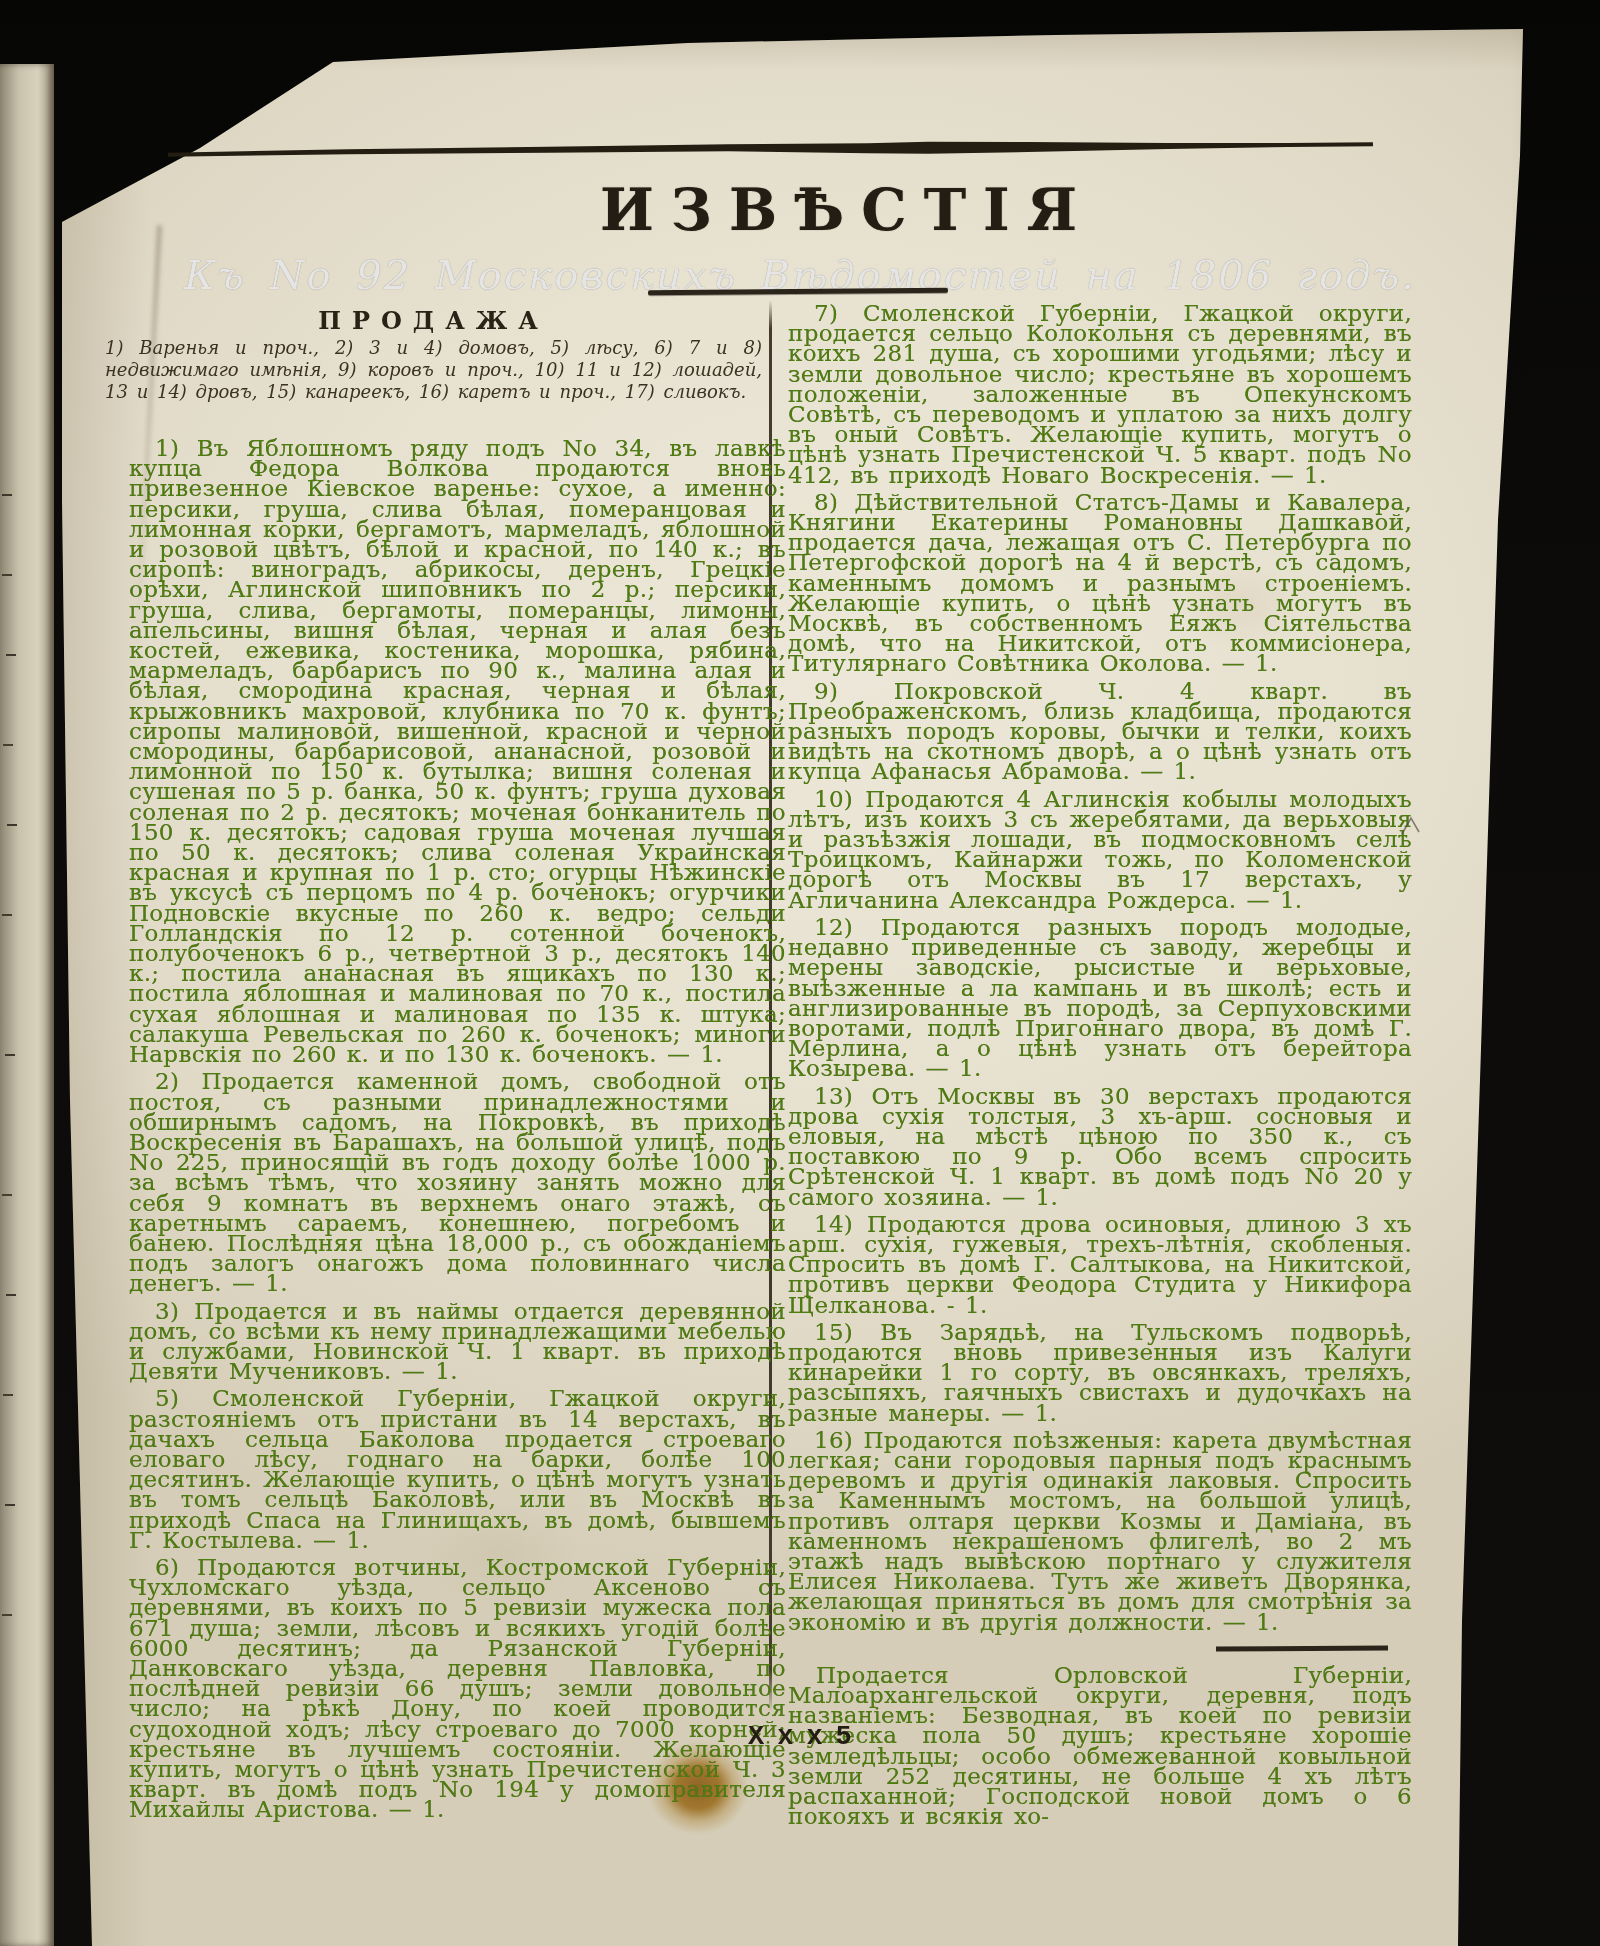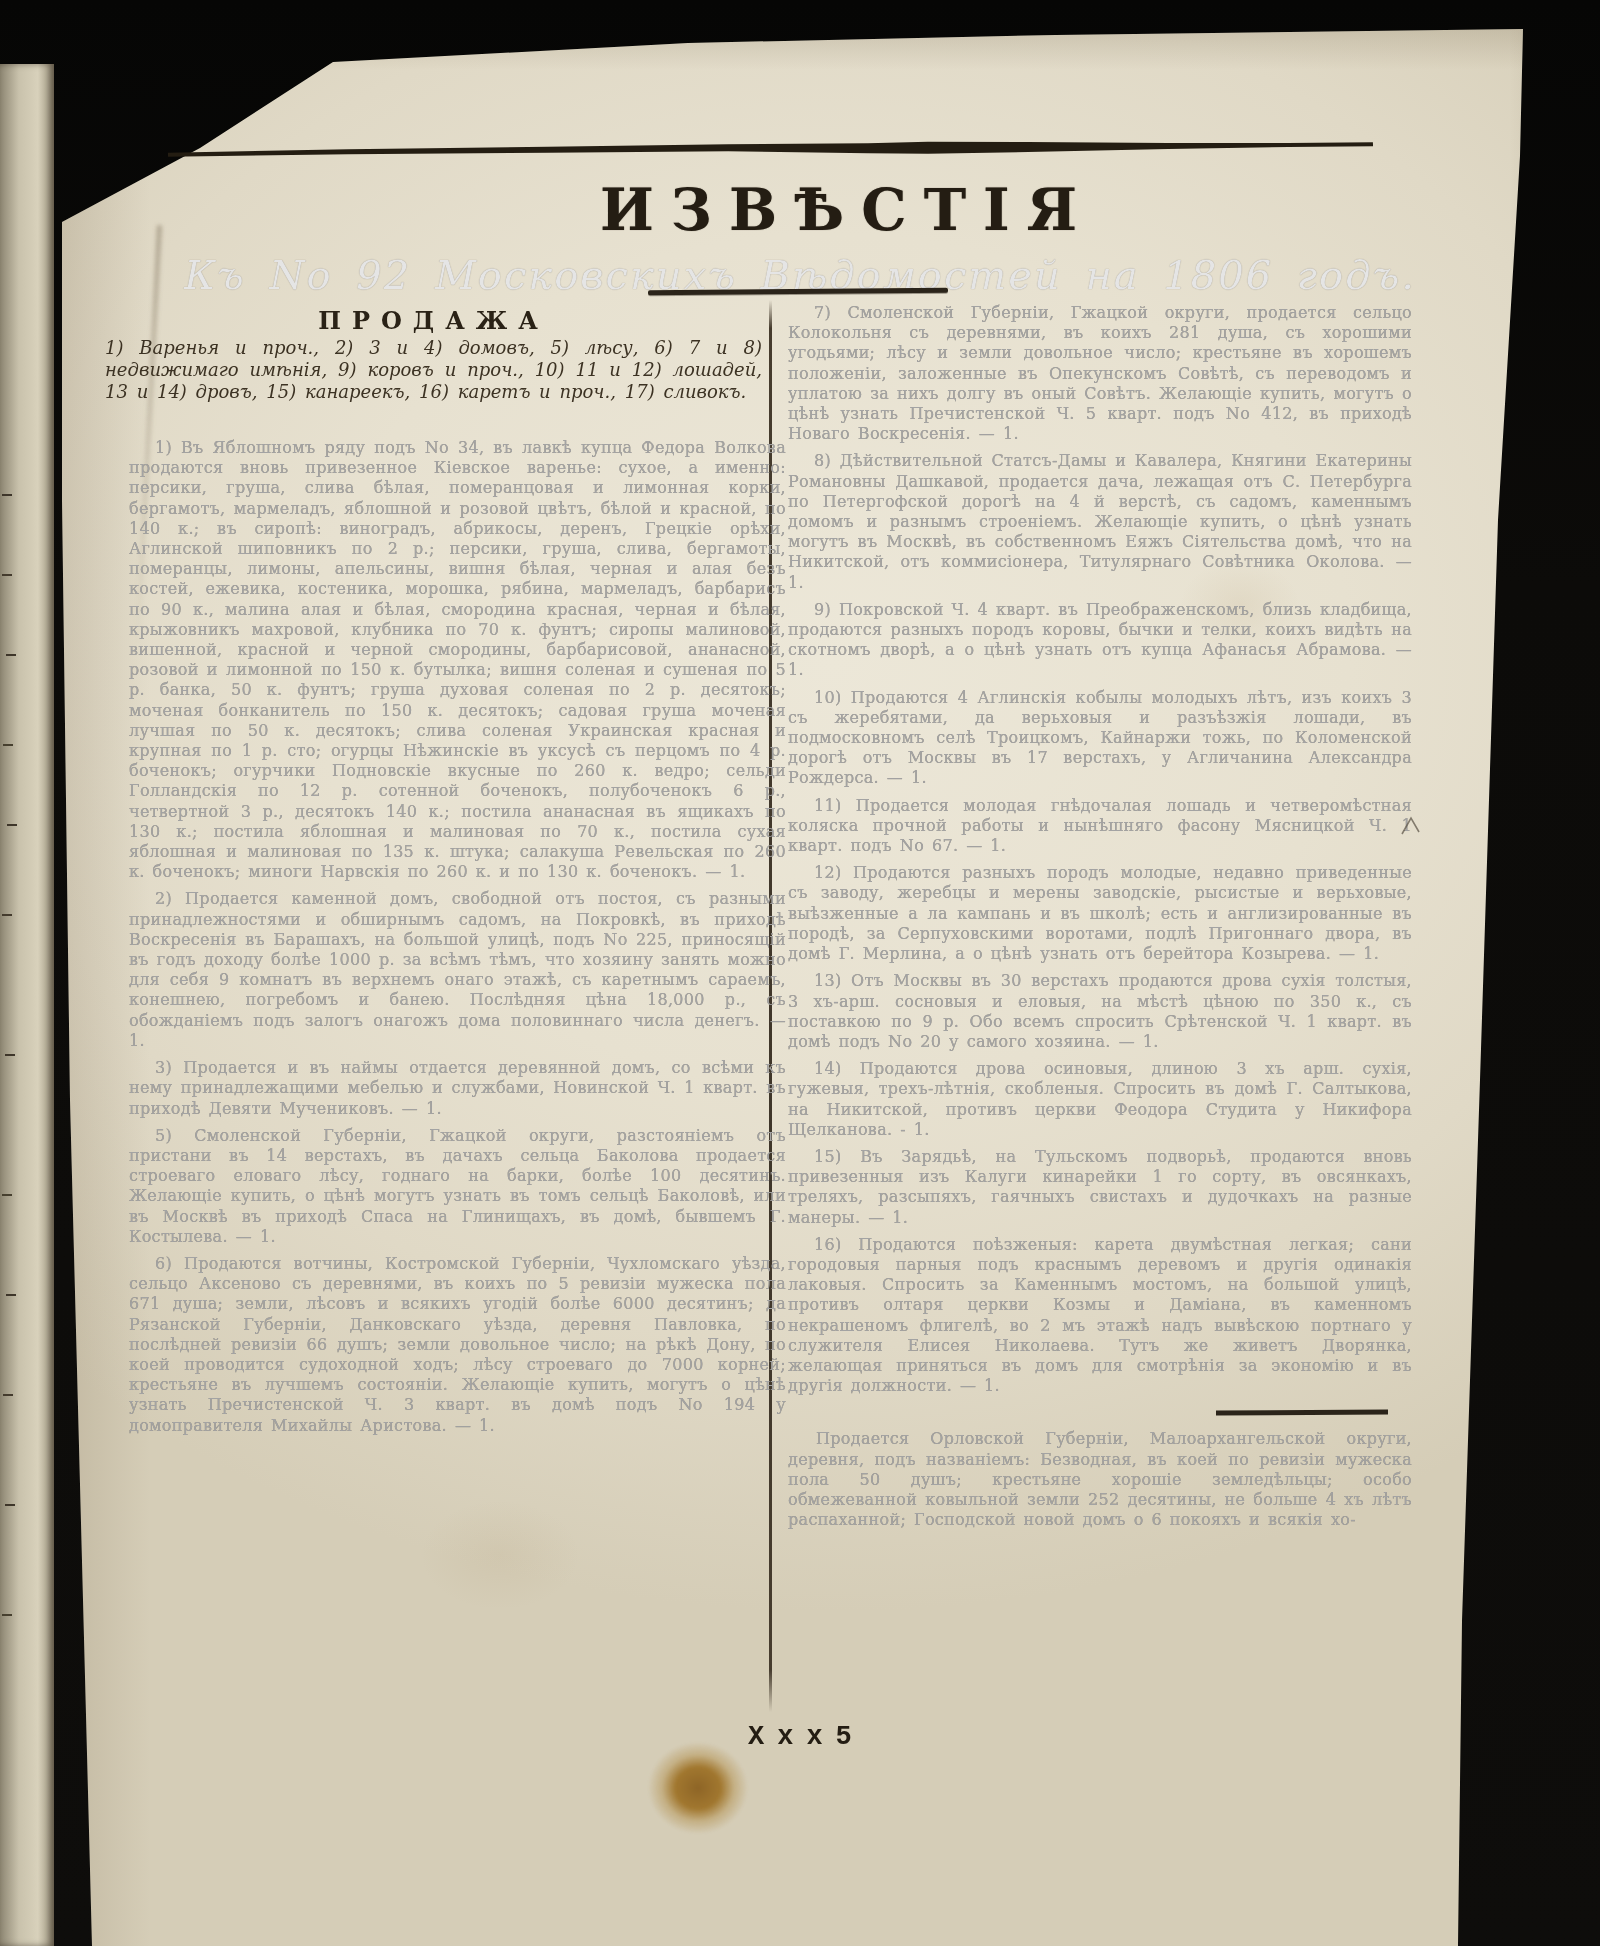--- a/index.html
+++ b/index.html
@@ -52,21 +52,21 @@
     font-size:57px;font-weight:bold;letter-spacing:17px;color:#241d13;
     text-shadow:0 0 1px rgba(36,29,19,.55);}
   .masthead-subtitle{position:absolute;left:170px;top:252px;width:1260px;text-align:center;
     font-size:40px;font-style:italic;color:#e5e5e5;letter-spacing:2px;word-spacing:9px;
     text-shadow:0 0 1px rgba(44,36,23,.45);}
   .section-title{position:absolute;left:105px;top:306px;width:657px;text-align:center;
     font-size:24px;font-weight:bold;letter-spacing:11px;color:#2a2216;}
   .index-paragraph{position:absolute;left:105px;top:337px;width:657px;
     font-size:18px;line-height:21.8px;font-style:italic;color:#3c3223;text-align:justify;
     word-spacing:3px;}
-  .col{position:absolute;font-size:16px;line-height:20.2px;color:#a3a3a3;text-align:justify;
+  .col{position:absolute;font-size:23px;line-height:20.2px;color:#4d7c0f;text-align:justify;
     word-spacing:2.5px;letter-spacing:0.3px;text-shadow:0 0 0.5px rgba(69,59,45,.5);}
   .col-left{left:105px;top:438px;width:657px;margin-left:24px;}
   .col-right{left:788px;top:303px;width:624px;}
   .col p{margin:0 0 7px 0;text-indent:26px;}
   .col p.addendum{text-indent:28px;margin-bottom:12px;}
   .signature{position:absolute;left:748px;top:1722px;font-size:27px;font-weight:bold;
     letter-spacing:13px;color:#241d13;font-family:Liberation Mono, monospace;}
   .pencil-mark{position:absolute;left:1400px;top:816px;width:22px;height:20px;opacity:.7;}
 </style>
 </head>
@@ -107,21 +107,20 @@
     <p>6) Продаются вотчины, Костромской Губерніи, Чухломскаго уѣзда, сельцо Аксеново съ деревнями, въ коихъ по 5 ревизіи мужеска пола 671 душа; земли, лѣсовъ и всякихъ угодій болѣе 6000 десятинъ; да Рязанской Губерніи, Данковскаго уѣзда, деревня Павловка, по послѣдней ревизіи 66 душъ; земли довольное число; на рѣкѣ Дону, по коей проводится судоходной ходъ; лѣсу строеваго до 7000 корней; крестьяне въ лучшемъ состояніи. Желающіе купить, могутъ о цѣнѣ узнать Пречистенской Ч. 3 кварт. въ домѣ подъ No 194 у домоправителя Михайлы Аристова. — 1.</p>
   </div>
 
 <div class="col col-right">
   <div>
 
   <p>7) Смоленской Губерніи, Гжацкой округи, продается сельцо Колокольня съ деревнями, въ коихъ 281 душа, съ хорошими угодьями; лѣсу и земли довольное число; крестьяне въ хорошемъ положеніи, заложенные въ Опекунскомъ Совѣтѣ, съ переводомъ и уплатою за нихъ долгу въ оный Совѣтъ. Желающіе купить, могутъ о цѣнѣ узнать Пречистенской Ч. 5 кварт. подъ No 412, въ приходѣ Новаго Воскресенія. — 1.</p>
       <p>8) Дѣйствительной Статсъ-Дамы и Кавалера, Княгини Екатерины Романовны Дашкавой, продается дача, лежащая отъ С. Петербурга по Петергофской дорогѣ на 4 й верстѣ, съ садомъ, каменнымъ домомъ и разнымъ строеніемъ. Желающіе купить, о цѣнѣ узнать могутъ въ Москвѣ, въ собственномъ Еяжъ Сіятельства домѣ, что на Никитской, отъ коммисіонера, Титулярнаго Совѣтника Околова. — 1.</p>
       <p>9) Покровской Ч. 4 кварт. въ Преображенскомъ, близь кладбища, продаются разныхъ породъ коровы, бычки и телки, коихъ видѣть на скотномъ дворѣ, а о цѣнѣ узнать отъ купца Афанасья Абрамова. — 1.</p>
       <p>10) Продаются 4 Аглинскія кобылы молодыхъ лѣтъ, изъ коихъ 3 съ жеребятами, да верьховыя и разъѣзжія лошади, въ подмосковномъ селѣ Троицкомъ, Кайнаржи тожь, по Коломенской дорогѣ отъ Москвы въ 17 верстахъ, у Агличанина Александра Рождерса. — 1.</p>
-      <p>11) Продается молодая гнѣдочалая лошадь и четверомѣстная коляска прочной работы и нынѣшняго фасону Мясницкой Ч. 1 кварт. подъ No 67. — 1.</p>
       <p>12) Продаются разныхъ породъ молодые, недавно приведенные съ заводу, жеребцы и мерены заводскіе, рысистые и верьховые, выѣзженные а ла кампань и въ школѣ; есть и англизированные въ породѣ, за Серпуховскими воротами, подлѣ Пригоннаго двора, въ домѣ Г. Мерлина, а о цѣнѣ узнать отъ берейтора Козырева. — 1.</p>
       <p>13) Отъ Москвы въ 30 верстахъ продаются дрова сухія толстыя, 3 хъ-арш. сосновыя и еловыя, на мѣстѣ цѣною по 350 к., съ поставкою по 9 р. Обо всемъ спросить Срѣтенской Ч. 1 кварт. въ домѣ подъ No 20 у самого хозяина. — 1.</p>
       <p>14) Продаются дрова осиновыя, длиною 3 хъ арш. сухія, гужевыя, трехъ-лѣтнія, скобленыя. Спросить въ домѣ Г. Салтыкова, на Никитской, противъ церкви Феодора Студита у Никифора Щелканова. - 1.</p>
       <p>15) Въ Зарядьѣ, на Тульскомъ подворьѣ, продаются вновь привезенныя изъ Калуги кинарейки 1 го сорту, въ овсянкахъ, треляхъ, разсыпяхъ, гаячныхъ свистахъ и дудочкахъ на разные манеры. — 1.</p>
       <p>16) Продаются поѣзженыя: карета двумѣстная легкая; сани городовыя парныя подъ краснымъ деревомъ и другія одинакія лаковыя. Спросить за Каменнымъ мостомъ, на большой улицѣ, противъ олтаря церкви Козмы и Даміана, въ каменномъ некрашеномъ флигелѣ, во 2 мъ этажѣ надъ вывѣскою портнаго у служителя Елисея Николаева. Тутъ же живетъ Дворянка, желающая приняться въ домъ для смотрѣнія за экономію и въ другія должности. — 1.</p>
     </div>
   <div class="rule-addendum"></div>
   <p class="addendum">Продается Орловской Губерніи, Малоархангельской округи, деревня, подъ названіемъ: Безводная, въ коей по ревизіи мужеска пола 50 душъ; крестьяне хорошіе земледѣльцы; особо обмежеванной ковыльной земли 252 десятины, не больше 4 хъ лѣтъ распаханной; Господской новой домъ о 6 покояхъ и всякія хо-</p>
 </div>
 

